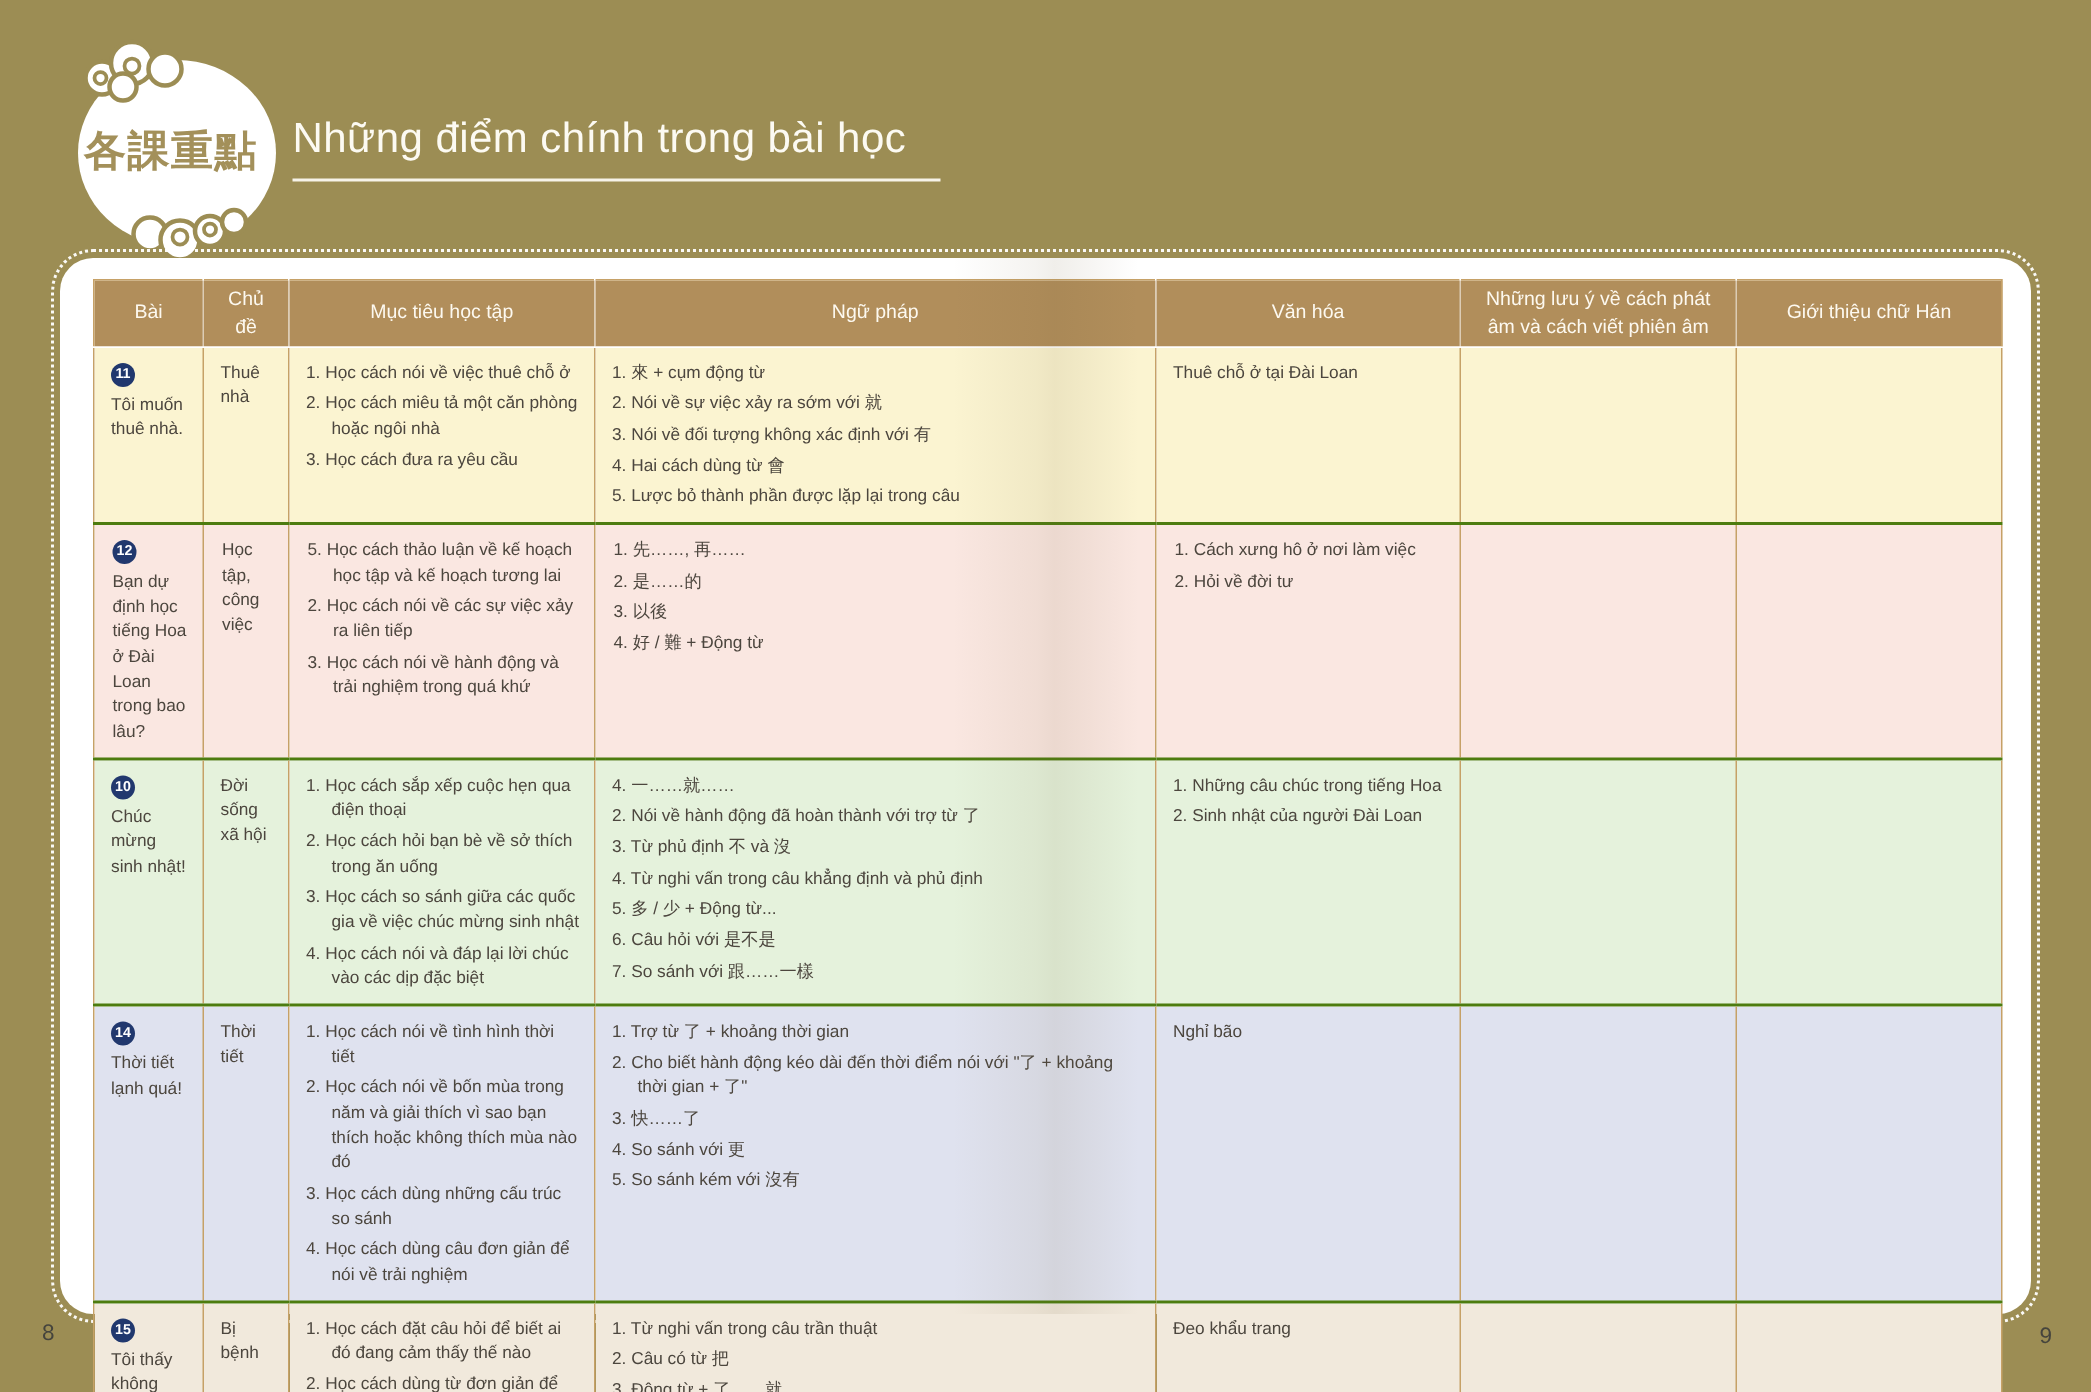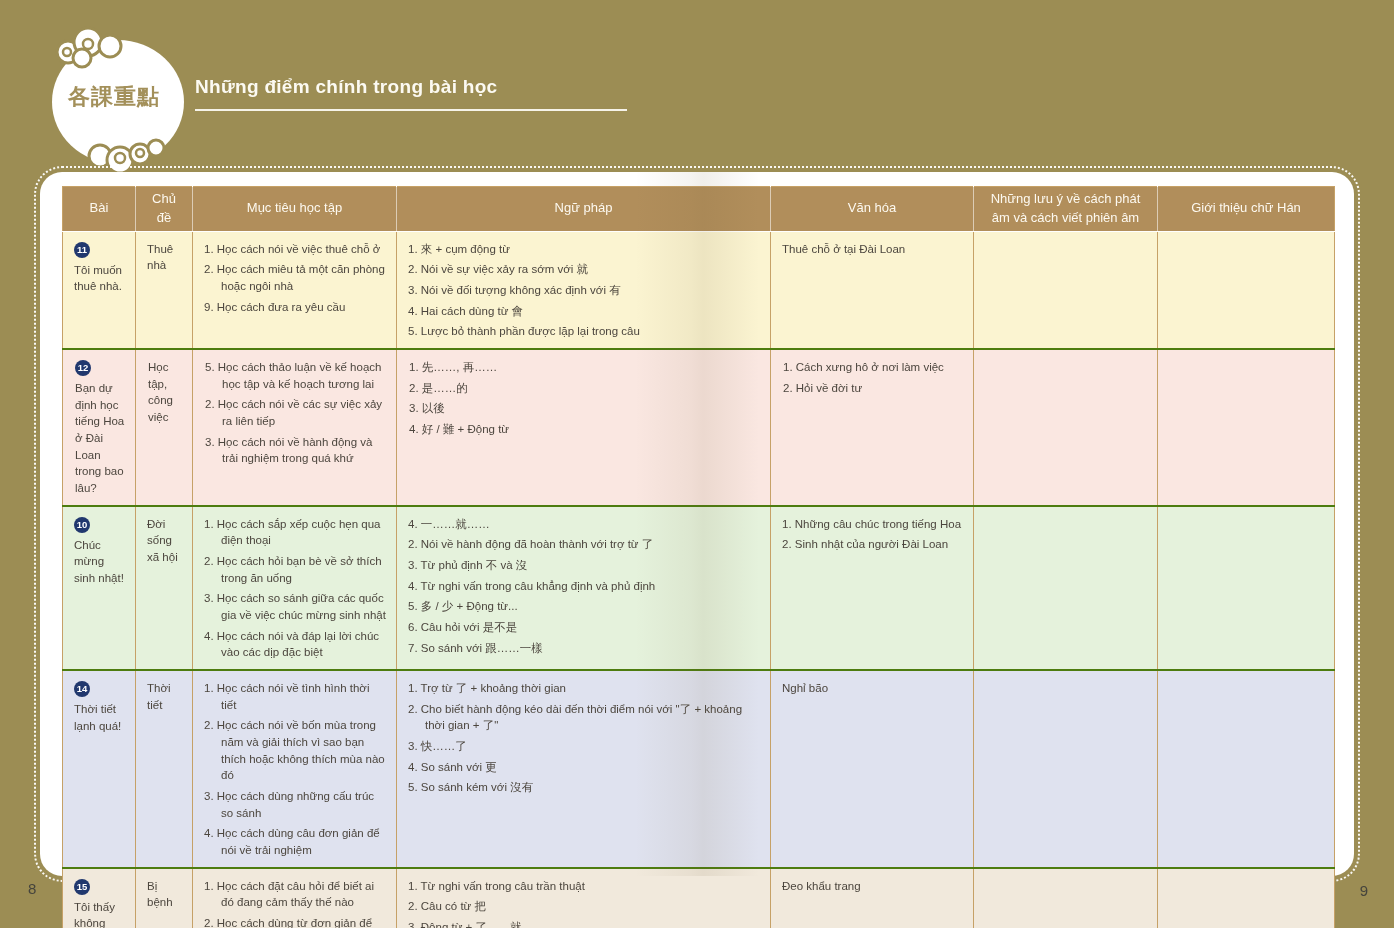--- a/index.html
+++ b/index.html
@@ -8,25 +8,25 @@
     font-family: "Liberation Sans", sans-serif;
     background:#9C8D54;
     position:relative;
     overflow:hidden;
     color:#4C463E;
   }
   
   .badge-cloud { position:absolute; left:34px; top:24px; width:160px; height:148px; }
   .badge-cn {
     position:absolute; left:16px; top:58px; width:128px;
-    text-align:center; font-size:22px; font-weight:bold; color:#A3905A;
+    text-align:center; font-size:28px; font-weight:bold; color:#A3905A;
     letter-spacing:1px; font-family:"DejaVu Serif", serif;
   }
   .title-wrap { position:absolute; left:195px; top:76px; }
-  .page-title { font-size:19px; font-weight:700; color:#FCFAF2; letter-spacing:.3px; }
+  .page-title { font-size:28px; font-weight:400; color:#FCFAF2; letter-spacing:.3px; }
   .title-underline { width:432px; height:2px; background:#F6F3E8; margin-top:11px; }
 
   
   .panel {
     position:absolute; left:40px; top:172px; width:1314px; height:704px;
     background:#FFFFFF; border-radius:22px;
   }
   .panel::before {
     content:""; position:absolute; inset:-6px;
     border:2px dotted rgba(255,255,255,.95); border-radius:28px; pointer-events:none;
@@ -140,21 +140,21 @@
     <td>
       <div><span class="badge">11</span></div>
       <div class="lesson-title">Tôi muốn thuê nhà.</div>
     </td>
     <td>
             <div>Thuê nhà</div>
           </td>
     <td>
             <div class="li">1. Học cách nói về việc thuê chỗ ở</div>
             <div class="li">2. Học cách miêu tả một căn phòng hoặc ngôi nhà</div>
-            <div class="li">9. Học cách đưa ra yêu cầu</div>
+            <div class="li">3. Học cách đưa ra yêu cầu</div>
           </td>
     <td>
             <div class="li">1. 來 + cụm động từ</div>
             <div class="li">2. Nói về sự việc xảy ra sớm với 就</div>
             <div class="li">3. Nói về đối tượng không xác định với 有</div>
             <div class="li">4. Hai cách dùng từ 會</div>
             <div class="li">5. Lược bỏ thành phần được lặp lại trong câu</div>
           </td>
     <td>
             <div class="li">Thuê chỗ ở tại Đài Loan</div>

